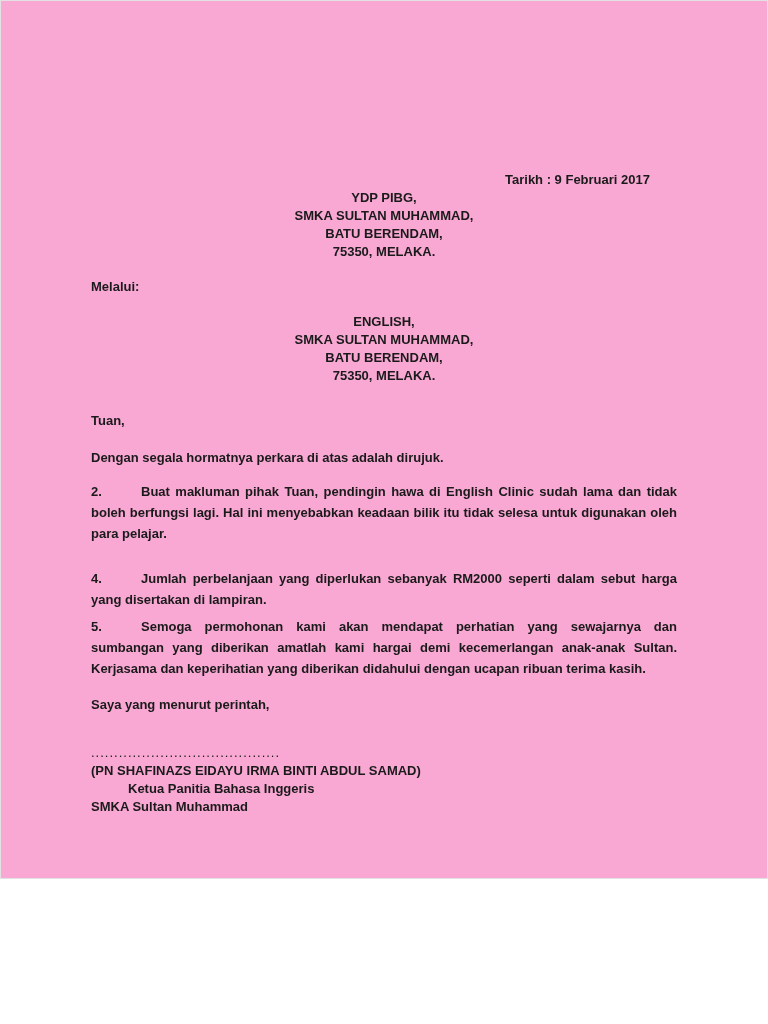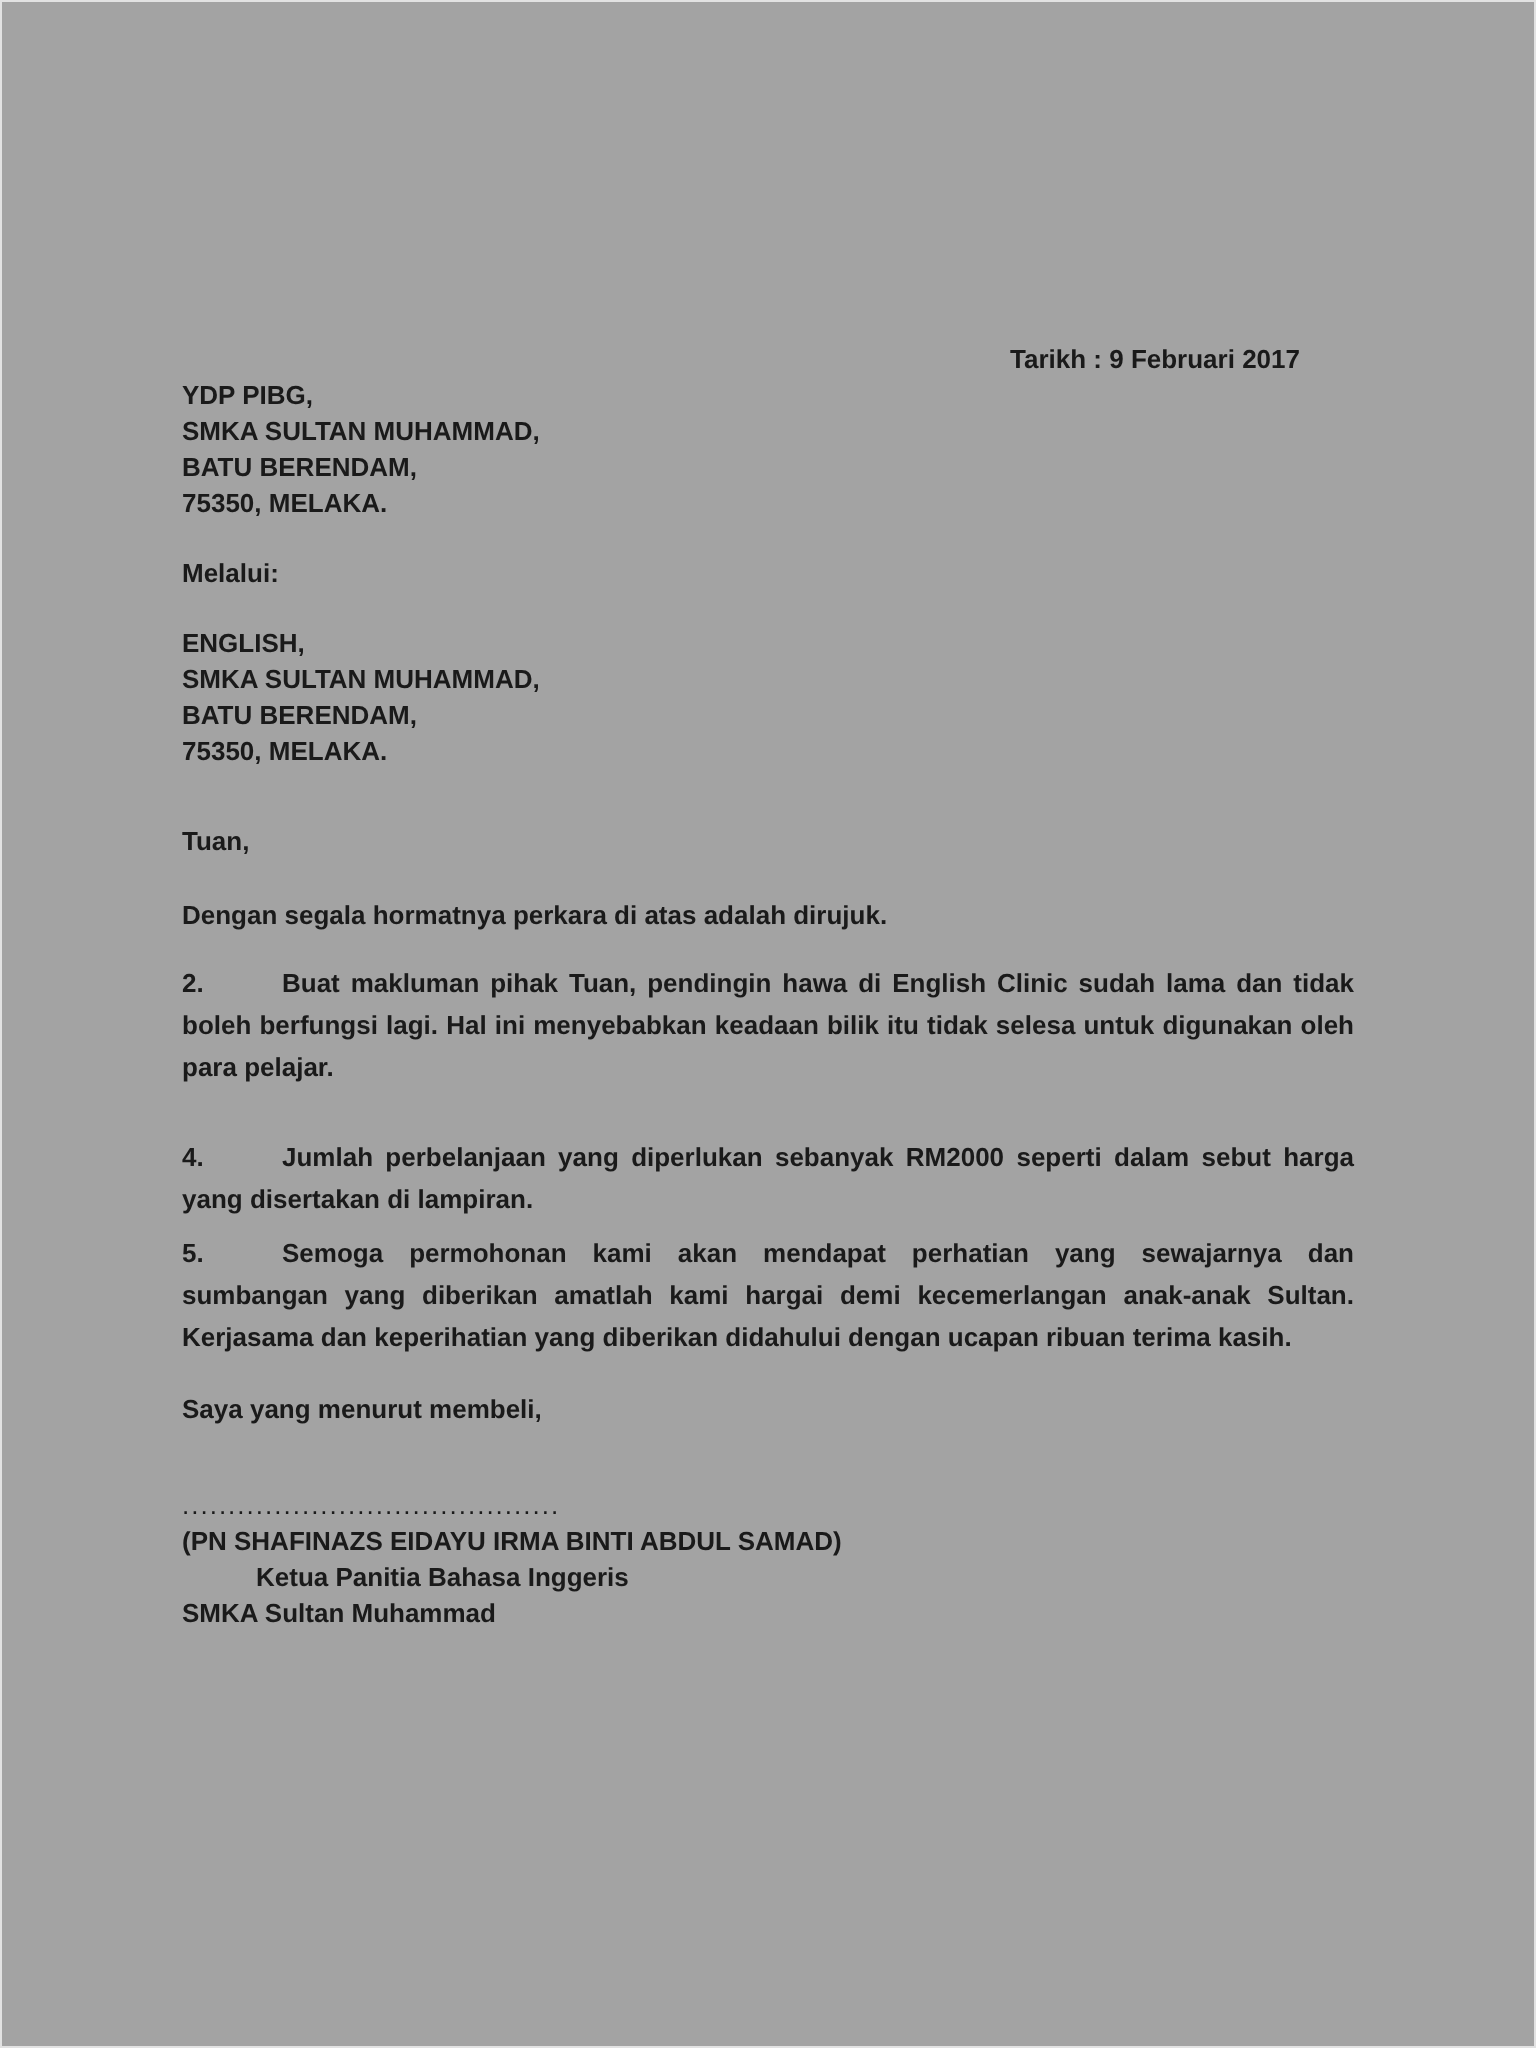--- a/index.html
+++ b/index.html
@@ -3,38 +3,39 @@
 <meta charset="utf-8">
 <style>
   html, body {
     margin: 0;
     padding: 0;
     background: #ffffff;
   }
   .page {
     position: relative;
     width: 768px;
-    height: 1024px;
+    height: 879px;
     box-sizing: border-box;
-    background: #a3a3a3;
+    background: #f9a8d4;
     border: 1px solid #e2e2e2;
     font-family: "Liberation Sans", "DejaVu Sans", sans-serif;
     font-size: 13px;
     color: #1a1a1a;
     font-weight: bold;
     overflow: hidden;
   }
   .content {
     position: absolute;
     top: 170px;
     left: 90px;
     right: 90px;
   }
   .line {
     line-height: 18px;
+    text-align: center;
   }
   .date-line {
     line-height: 18px;
     padding-left: 414px;
     white-space: nowrap;
   }
   .via-label { margin-top: 17px; line-height: 18px; }
   .via-block { margin-top: 17px; }
   .salutation { margin-top: 27px; line-height: 18px; }
   .subject {
@@ -105,21 +106,21 @@
 
     <div class="para para-4">
       <span class="num">4.</span><span>Jumlah perbelanjaan yang diperlukan sebanyak RM2000 seperti dalam sebut harga yang disertakan di lampiran.</span>
     </div>
 
     <div class="para para-5">
       <span class="num">5.</span><span>Semoga permohonan kami akan mendapat perhatian yang sewajarnya dan sumbangan yang diberikan amatlah kami hargai demi kecemerlangan anak-anak Sultan. Kerjasama dan keperihatian yang diberikan didahului dengan ucapan ribuan terima kasih.</span>
     </div>
 
 
-    <div class="signoff">Saya yang menurut membeli,</div>
+    <div class="signoff">Saya yang menurut perintah,</div>
 
     <div class="dots">.........................................</div>
 
     <div class="sig-name">(PN SHAFINAZS EIDAYU IRMA BINTI ABDUL SAMAD)</div>
     <div class="sig-title">Ketua Panitia Bahasa Inggeris</div>
     <div class="sig-org">SMKA Sultan Muhammad</div>
 
   </div>
 </div>
 

